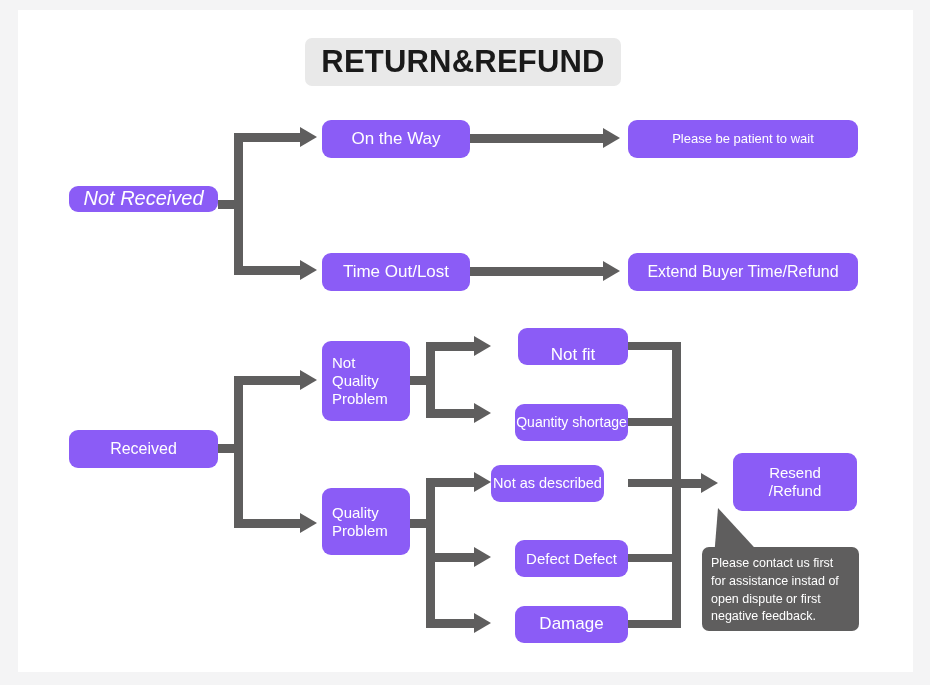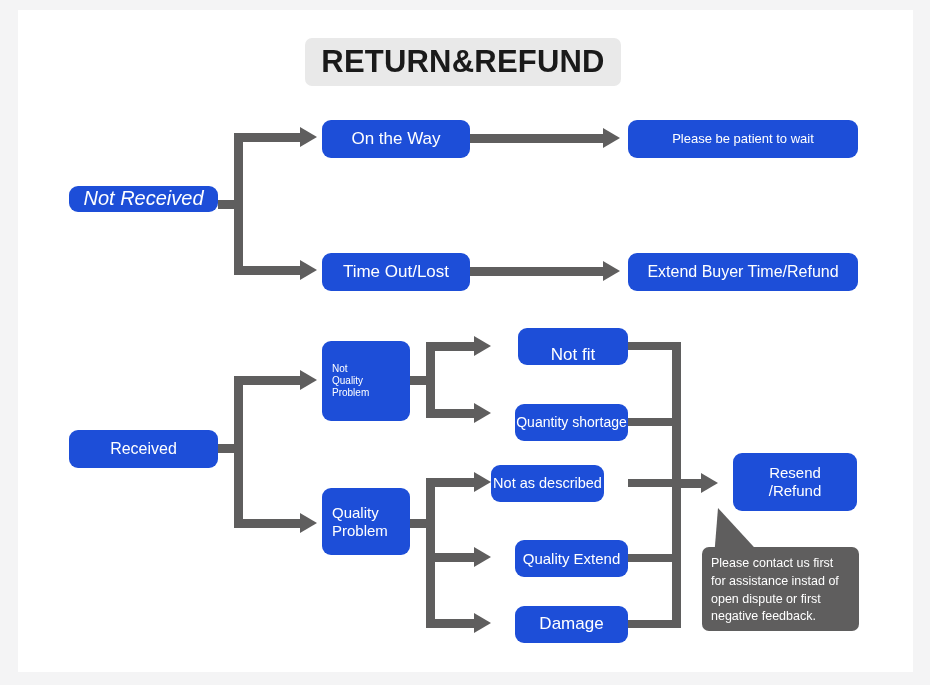--- a/index.html
+++ b/index.html
@@ -39,21 +39,21 @@
   #title-banner .title-text {
     font-size: 31px;
     font-weight: bold;
     color: #1a1a1a;
     letter-spacing: 0.2px;
     white-space: nowrap;
   }
   
   .node {
     position: absolute;
-    background: #1d4ed8;
+    background: #8b5cf6;
     border-radius: 9px;
     color: #ffffff;
     display: flex;
     align-items: center;
     box-sizing: border-box;
   }
   .node .lbl { display: block; width: 100%; }
   .node.center { justify-content: center; text-align: center; }
   .node.left   { justify-content: flex-start; text-align: left; padding-left: 10px; }
   .node .lbl { line-height: 1.18; }
@@ -146,21 +146,21 @@
     <div class="hline" style="left:200px; top:434px; width:24px; height:9px;"></div>
 
     <div class="vline" style="left:216px; top:366px; width:9px; height:152px;"></div>
 
     <div class="hline" style="left:216px; top:366px; width:70px; height:9px;"></div>
     <div class="arrow" style="left:282px; top:360px;"></div>
 
     <div class="hline" style="left:216px; top:509px; width:70px; height:9px;"></div>
     <div class="arrow" style="left:282px; top:503px;"></div>
 
-    <div class="node left" style="left:304px; top:331px; width:88px; height:80px; font-size:10px;">
+    <div class="node left" style="left:304px; top:331px; width:88px; height:80px; font-size:15px;">
       <span class="lbl">
         <span>Not</span><br>
         <span>Quality</span><br>
         <span>Problem</span>
       </span>
     </div>
 
     <div class="hline" style="left:392px; top:366px; width:20px; height:9px;"></div>
     <div class="vline" style="left:408px; top:332px; width:9px; height:76px;"></div>
     <div class="hline" style="left:408px; top:332px; width:52px; height:9px;"></div>
@@ -190,21 +190,21 @@
 
     <div class="node center" style="left:497px; top:394px; width:113px; height:37px; font-size:14px;">
       <span class="lbl">Quantity shortage</span>
     </div>
 
     <div class="node center" style="left:473px; top:455px; width:113px; height:37px; font-size:14.5px;">
       <span class="lbl">Not as described</span>
     </div>
 
     <div class="node center" style="left:497px; top:530px; width:113px; height:37px; font-size:15px;">
-      <span class="lbl">Quality Extend</span>
+      <span class="lbl">Defect Defect</span>
     </div>
 
     <div class="node center" style="left:497px; top:596px; width:113px; height:37px; font-size:17px;">
       <span class="lbl">Damage</span>
     </div>
 
     <div class="hline" style="left:610px; top:332px; width:52px; height:8px;"></div>
     <div class="hline" style="left:610px; top:408px; width:52px; height:8px;"></div>
     <div class="hline" style="left:610px; top:469px; width:52px; height:8px;"></div>
     <div class="hline" style="left:610px; top:544px; width:52px; height:8px;"></div>

